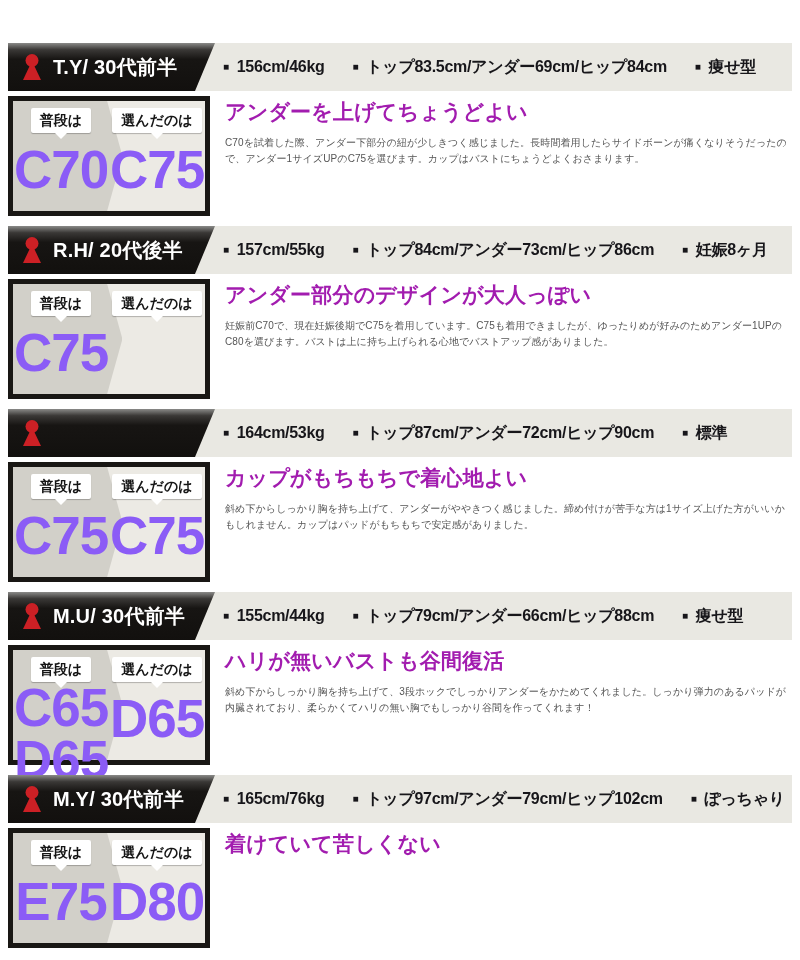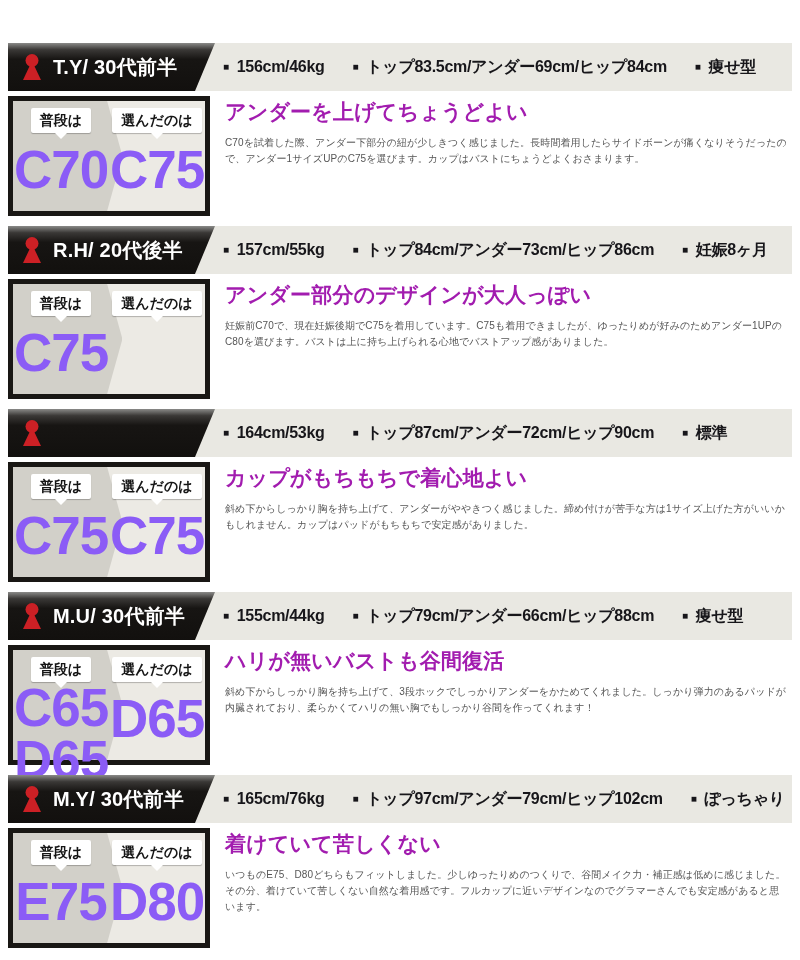--- a/index.html
+++ b/index.html
@@ -345,17 +345,16 @@
               <span class="size-tag">選んだのは</span>
               <div class="size-values">
                 <span class="size-value">D80</span>
               </div>
             </div>
           </div>
         </div>
       </div>
       <div class="review-text">
         <div class="review-title">着けていて苦しくない</div>
-        <div class="review-body">いつものE75、D80どちらもフィットしました。少しゆったりめのつくりで、谷間メイク力・補正感は低めに感じました。その分、着けていて苦しくない自然な着用感です。フルカップに近いデザインなのでグラマーさんでも安定感があると思います。</div>
       </div>
     </div>
   </section>
 </div>
 
 </body></html>

